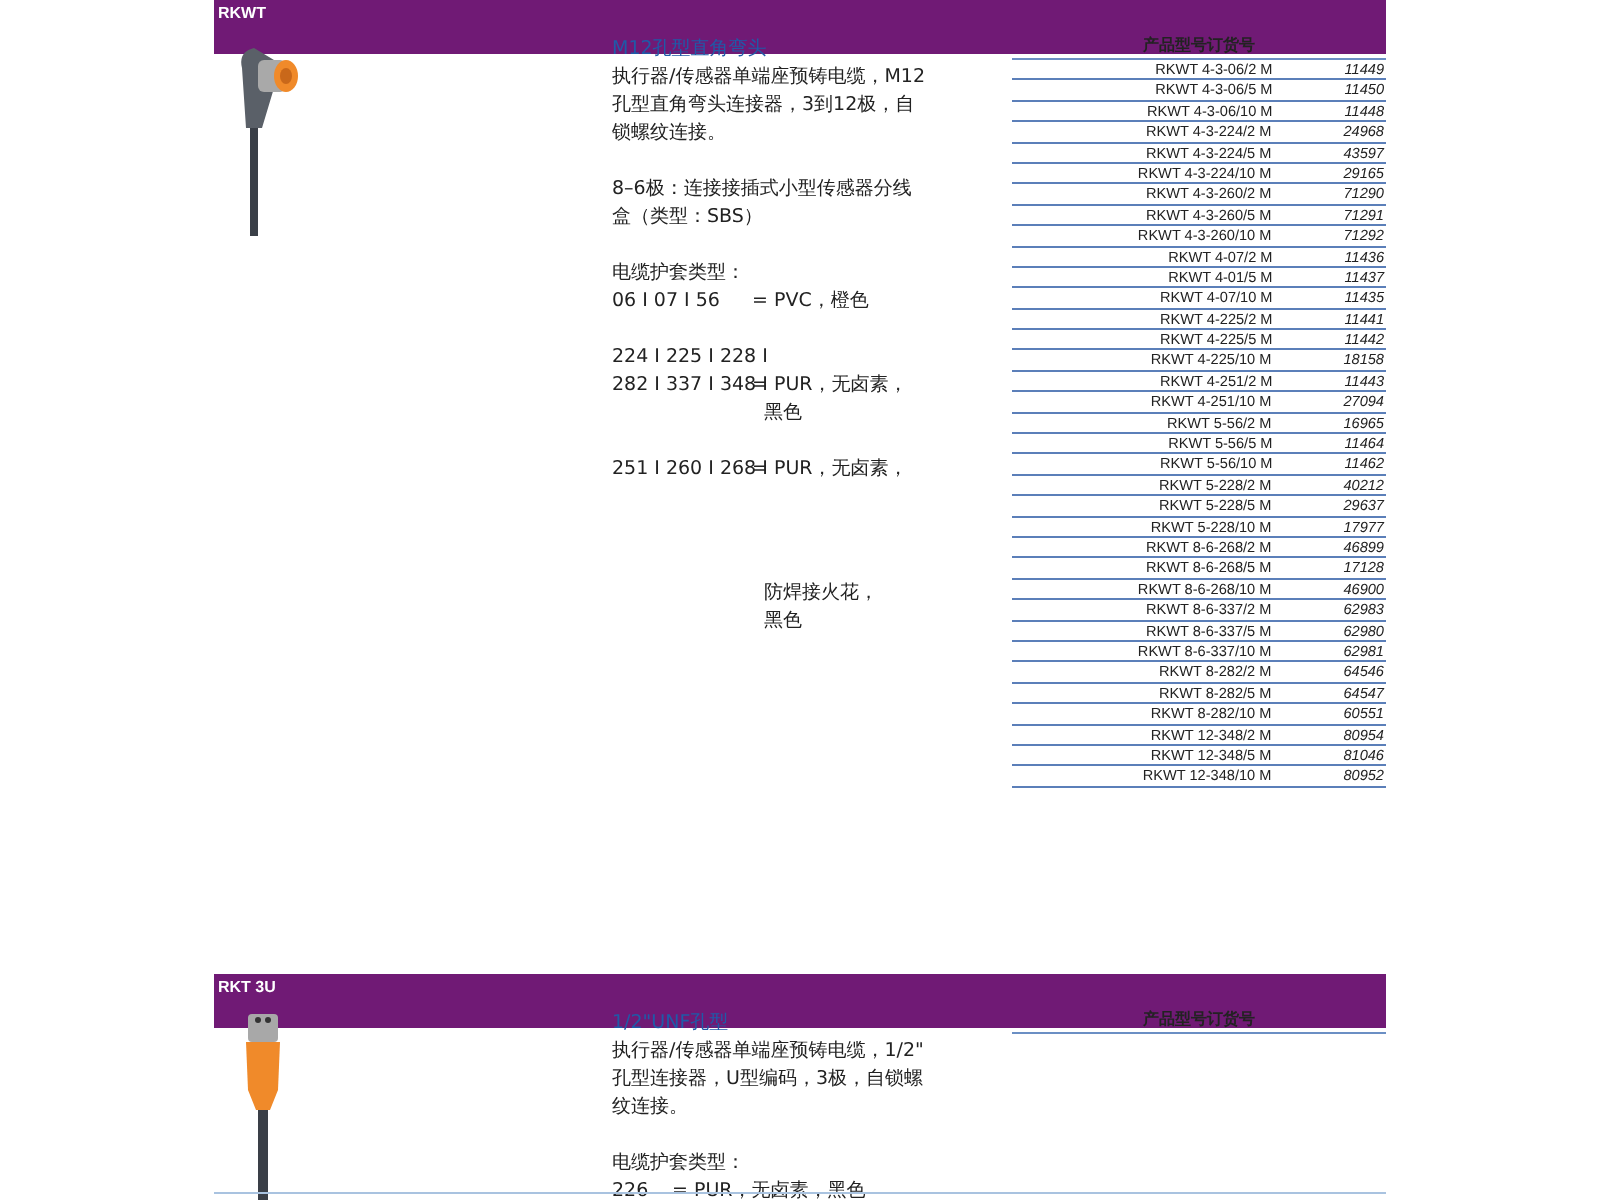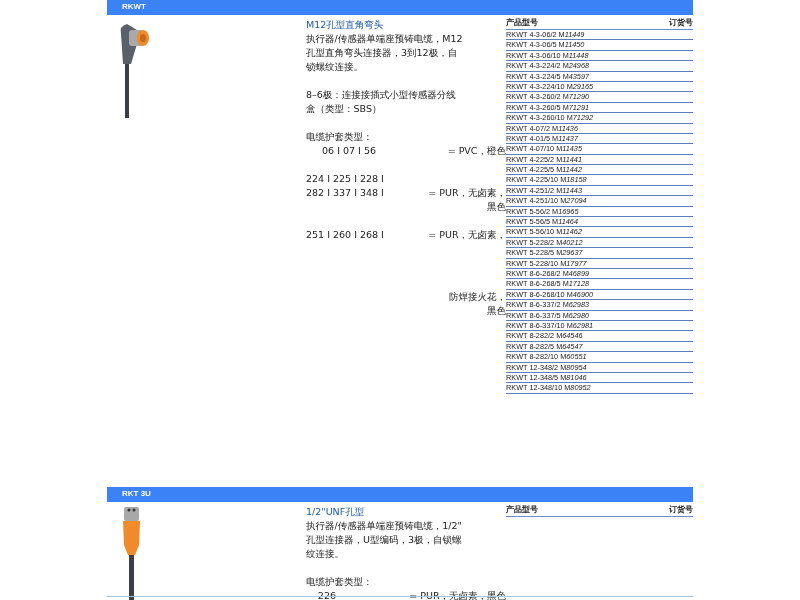--- a/index.html
+++ b/index.html
@@ -2,35 +2,35 @@
 <html><head>
 <meta charset="utf-8">
 <style>
   html, body { margin: 0; padding: 0; }
   body {
     width: 800px; height: 600px; background: #ffffff; position: relative; overflow: hidden;
     font-family: "DejaVu Sans", "Liberation Sans", sans-serif; color: #222;
   }
   .section { position: absolute; left: 107px; width: 586px; }
   .sec-bar {
-    position: absolute; left: 0; top: 0; width: 586px; height: 15px;
-    background: #3b82f6; color: #fff; font-weight: bold; font-size: 8px;
-    line-height: 13px; padding-left: 15px; box-sizing: border-box;
+    position: absolute; left: 0; top: 0; width: 586px; height: 27px;
+    background: #701a75; color: #fff; font-weight: bold; font-size: 8px;
+    line-height: 13px; padding-left: 2px; box-sizing: border-box;
     font-family: "Liberation Sans", sans-serif;
   }
   .desc { position: absolute; left: 199px; font-size: 9.5px; line-height: 14px; color: #222; }
   .desc .title { color: #1f5aa8; }
   .desc p { margin: 0; }
   .gap { height: 14px; }
-  .kv { display: flex; text-align: right; }
+  .kv { display: flex; }
   .kv .k { width: 70px; white-space: nowrap; }
   .kv .v { flex: 1; }
   .tbl { position: absolute; left: 399px; width: 187px; font-family: "Liberation Sans", sans-serif; }
-  .th { display: flex; justify-content: space-between; font-weight: bold; font-size: 8px; height: 12px; line-height: 12px; border-bottom: 1.5px solid #6b8fc4; color: #222; }
-  .tr { display: flex; justify-content: flex-start; font-size: 7.3px; height: 10.4px; line-height: 10px; border-bottom: 1px solid #5b7fb9; color: #222; box-sizing: border-box; }
+  .th { display: flex; justify-content: center; font-weight: bold; font-size: 8px; height: 12px; line-height: 12px; border-bottom: 1.5px solid #6b8fc4; color: #222; }
+  .tr { display: flex; justify-content: flex-end; font-size: 7.3px; height: 10.4px; line-height: 10px; border-bottom: 1px solid #5b7fb9; color: #222; box-sizing: border-box; gap: 36px; }
   .tr .num { padding-right: 1px; font-style: italic; }
   .bottom-line { position: absolute; left: 107px; top: 596px; width: 586px; height: 1px; background: #a9c3e0; }
   svg { display: block; }
 </style>
 </head>
 <body>
 
 <div class="section" style="top:0; height:470px;">
   <div class="sec-bar">RKWT</div>
 

